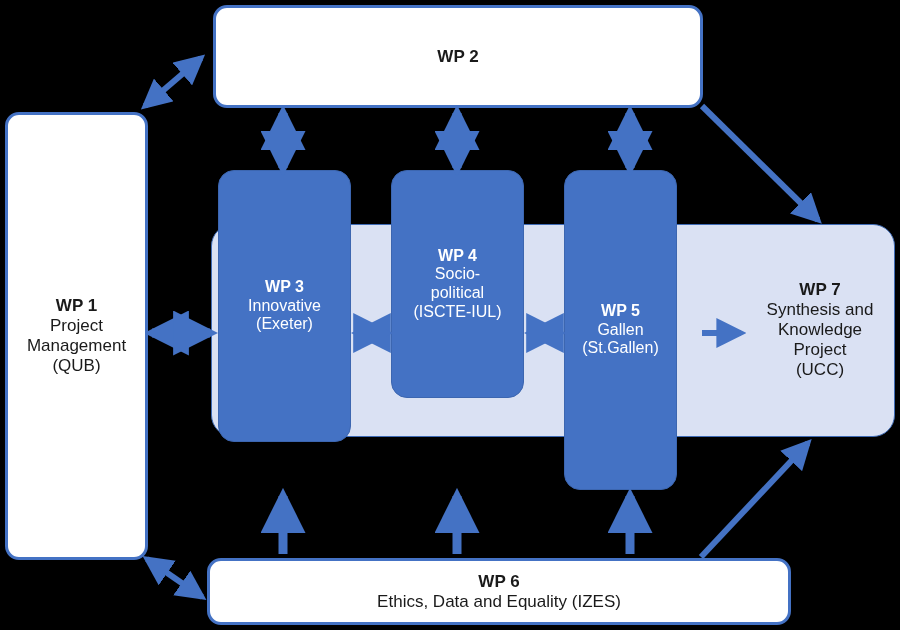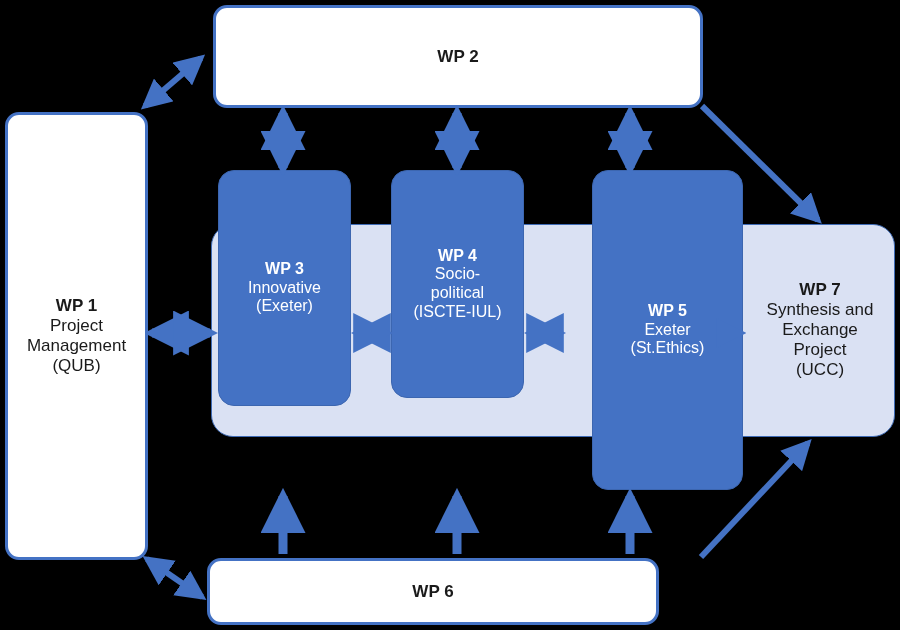--- a/index.html
+++ b/index.html
@@ -83,49 +83,50 @@
     <div class="title">WP 1</div>
     <div>Project</div>
     <div>Management</div>
     <div>(QUB)</div>
   </div>
 
   <div class="box white-box fs17" style="left:213px; top:5px; width:490px; height:103px; z-index:7;">
     <div class="title">WP 2</div>
   </div>
 
-  <div class="box blue-box fs16" style="left:218px; top:170px; width:133px; height:236px;">
+  <div class="box blue-box fs16" style="left:218px; top:170px; width:133px; height:272px;">
     <div class="title">WP 3</div>
     <div>Innovative</div>
     <div>(Exeter)</div>
   </div>
 
   <div class="box blue-box fs16" style="left:391px; top:170px; width:133px; height:228px;text-align:center;">
     <div class="title">WP 4</div>
     <div>Socio-</div>
     <div>political</div>
     <div>(ISCTE-IUL)</div>
   </div>
 
-  <div class="box blue-box fs16" style="left:592px; top:170px; width:151px; height:320px;">
+  <div class="box blue-box fs16" style="left:564px; top:170px; width:113px; height:320px;">
     <div class="title">WP 5</div>
-    <div>Exeter</div>
-    <div>(St.Ethics)</div>
+    <div>Gallen</div>
+    <div>(St.Gallen)</div>
   </div>
 
   <div class="band-label fs17" style="left:745px; top:240px; width:150px; height:180px;">
     <div class="title">WP 7</div>
     <div>Synthesis and</div>
-    <div>Exchange</div>
+    <div>Knowledge</div>
     <div>Project</div>
     <div>(UCC)</div>
   </div>
 
-  <div class="box white-box fs17" style="left:207px; top:558px; width:452px; height:67px; z-index:7;">
+  <div class="box white-box fs17" style="left:207px; top:558px; width:584px; height:67px; z-index:7;">
     <div class="title">WP 6</div>
+    <div>Ethics, Data and Equality (IZES)</div>
   </div>
 
   <svg class="arrows" viewBox="0 0 900 630">
     <defs>
       <marker id="ah" markerWidth="5" markerHeight="5" refX="4.1" refY="2.5" orient="auto">
         <path d="M0,0 L5,2.5 L0,5 Z" fill="#4472C4"></path>
       </marker>
       <marker id="at" markerWidth="5" markerHeight="5" refX="0.9" refY="2.5" orient="auto">
         <path d="M5,0 L0,2.5 L5,5 Z" fill="#4472C4"></path>
       </marker>

